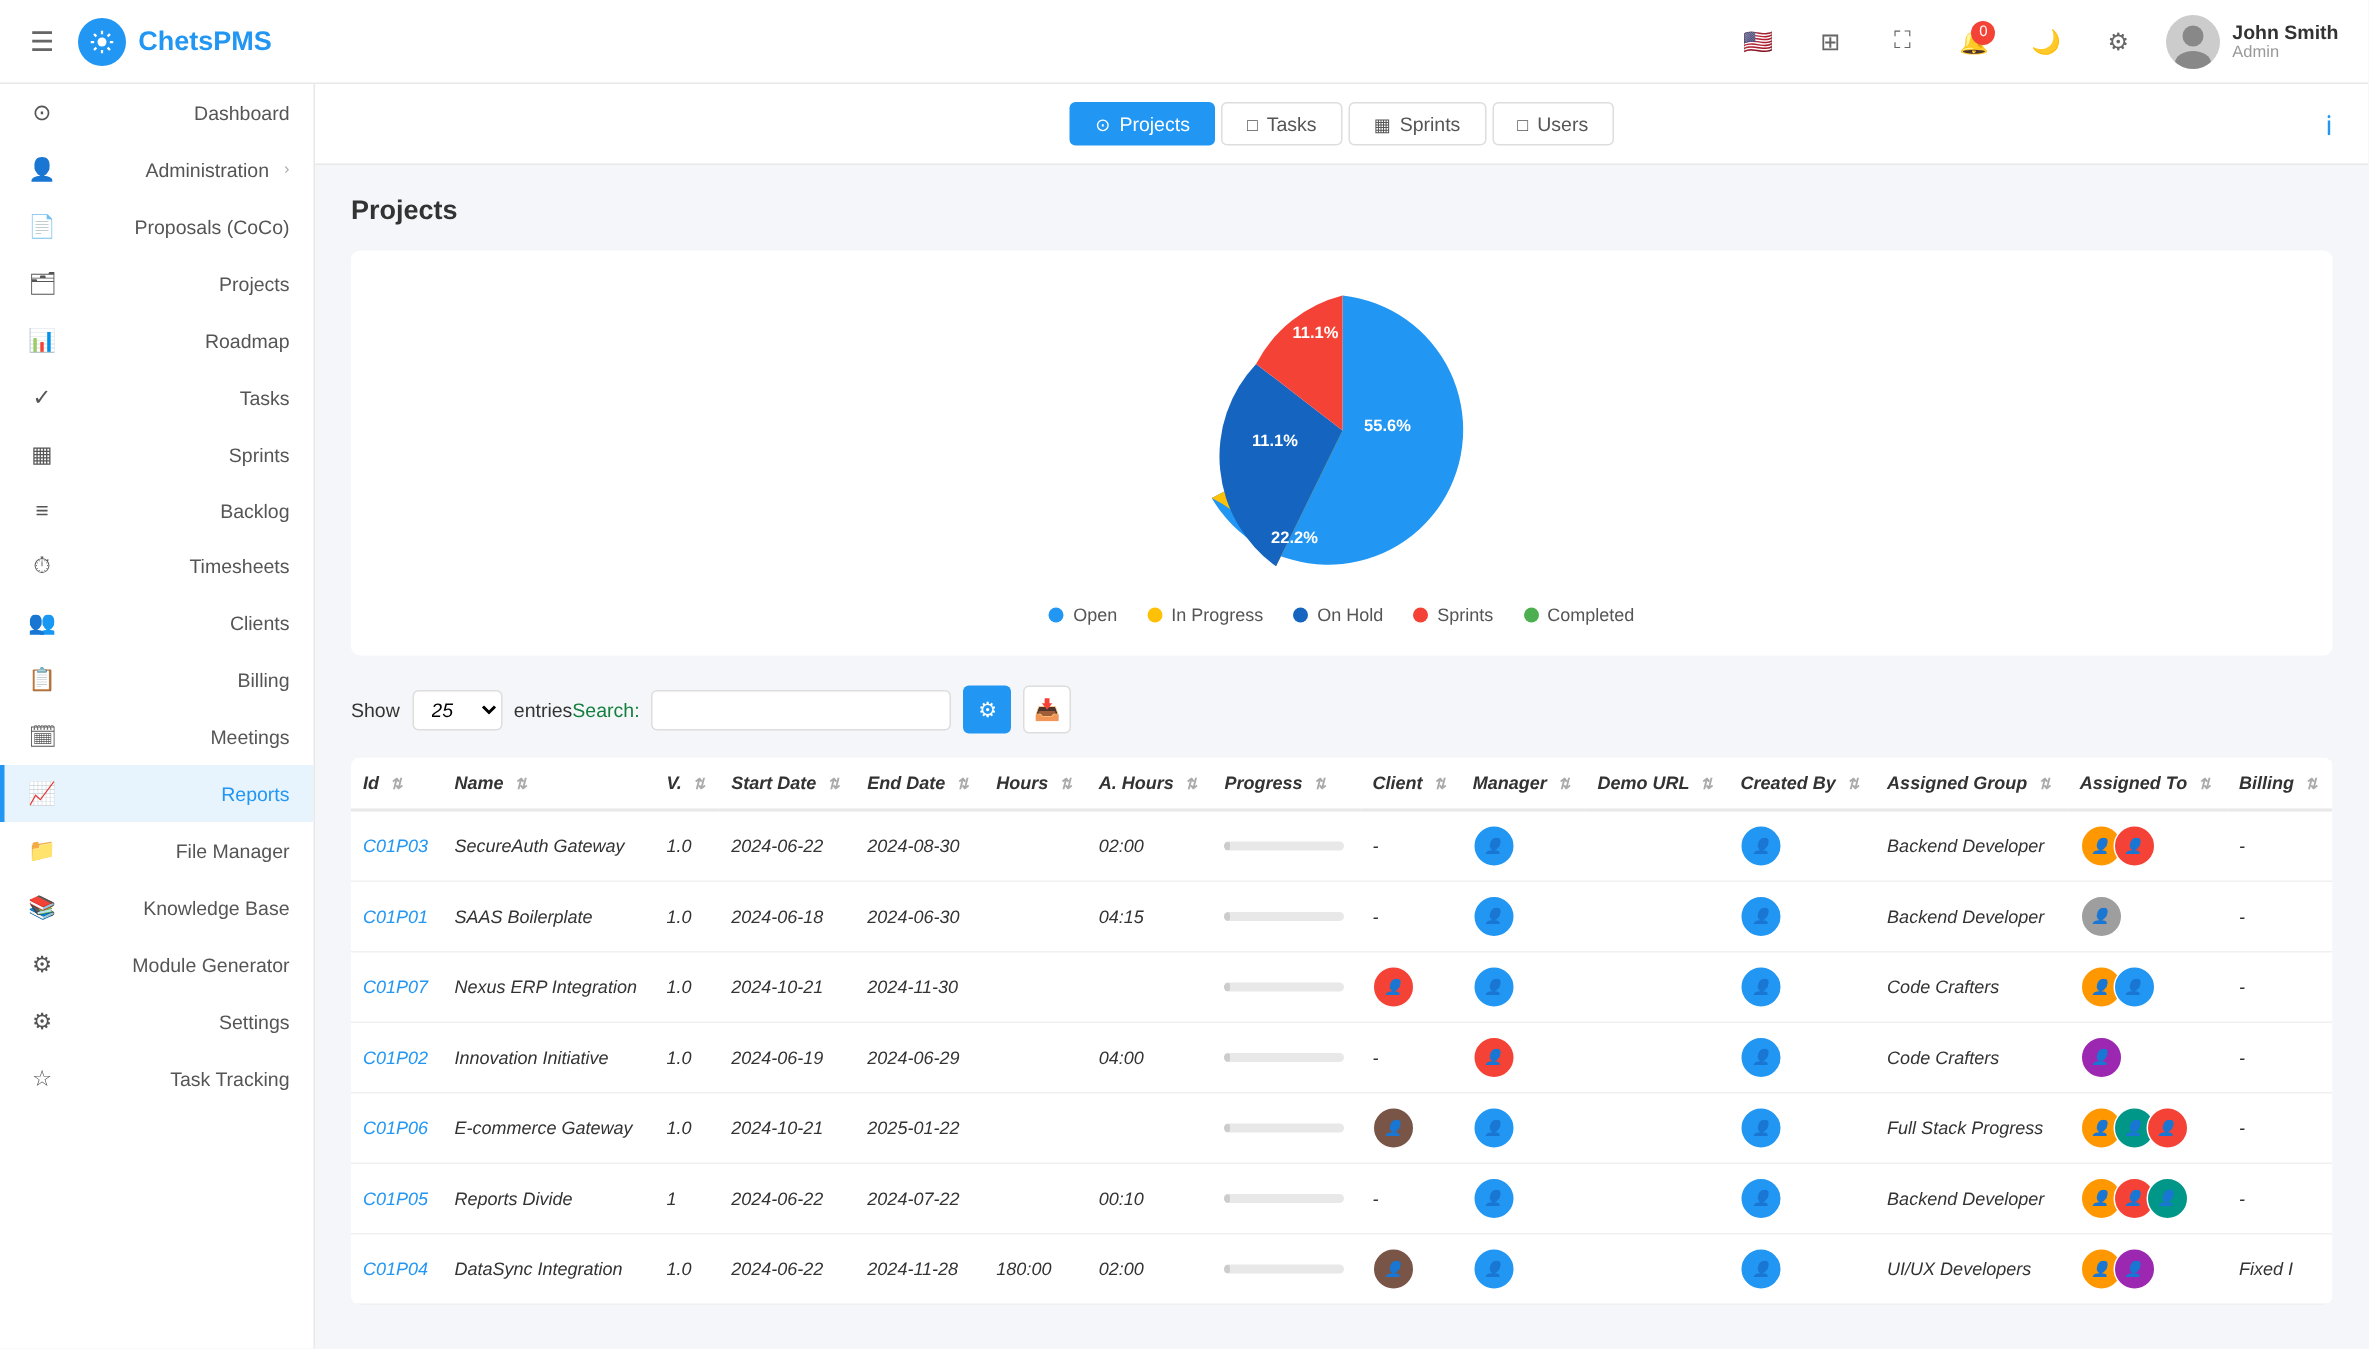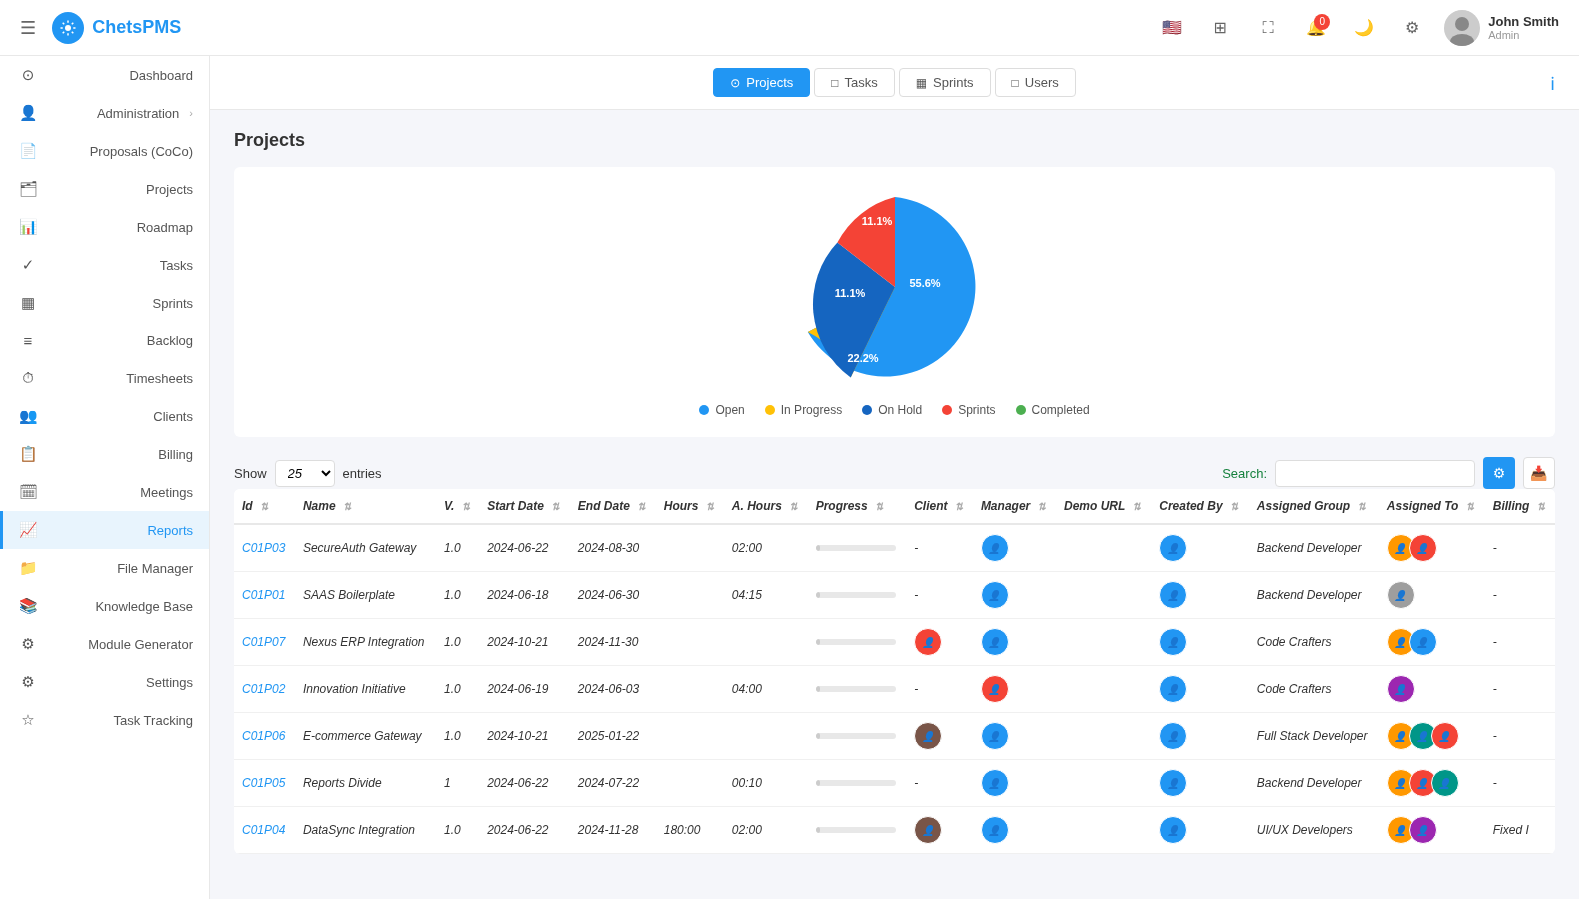--- a/index.html
+++ b/index.html
@@ -53,21 +53,21 @@
     .page-title { font-size: 18px; font-weight: 600; margin-bottom: 16px; color: #333; }
 
     
     .chart-container { background: #fff; border-radius: 6px; padding: 20px; margin-bottom: 20px; display: flex; flex-direction: column; align-items: center; }
     .pie-chart-wrap { width: 200px; height: 200px; position: relative; margin-bottom: 16px; }
     .pie-legend { display: flex; gap: 20px; align-items: center; }
     .legend-item { display: flex; align-items: center; gap: 6px; font-size: 12px; color: #555; }
     .legend-dot { width: 10px; height: 10px; border-radius: 50%; }
 
     
-    .table-controls { display: flex; align-items: center; justify-content: space-between; margin-bottom: 0; }
+    .table-controls { display: flex; align-items: center; margin-bottom: 16px; }
     .show-entries { display: flex; align-items: center; gap: 8px; font-size: 13px; }
     .show-select { border: 1px solid #ddd; border-radius: 4px; padding: 4px 8px; font-size: 13px; background: #fff; cursor: pointer; font-style: italic; }
     .search-box { display: flex; align-items: center; gap: 8px; }
     .search-label { font-size: 13px; color: #15803d; }
     .search-input { border: 1px solid #ddd; border-radius: 4px; padding: 5px 10px; font-size: 13px; width: 200px; }
     .table-btn { width: 32px; height: 32px; border: 1px solid #ddd; border-radius: 4px; background: #fff; cursor: pointer; display: flex; align-items: center; justify-content: center; font-size: 14px; }
     .table-btn.active { background: #2196F3; color: #fff; border-color: #2196F3; }
 
     
     .data-table { width: 100%; border-collapse: collapse; background: #fff; border-radius: 6px; overflow: hidden; font-size: 12px; font-style: italic; }
@@ -399,21 +399,21 @@
                   <div class="avatar-sm av-blue">👤</div>
                 </div>
               </td>
               <td>-</td>
             </tr>
             <tr>
               <td><span class="project-id">C01P02</span></td>
               <td>Innovation Initiative</td>
               <td>1.0</td>
               <td>2024-06-19</td>
-              <td>2024-06-03</td>
+              <td>2024-06-29</td>
               <td></td>
               <td>04:00</td>
               <td>
                   <div class="progress-bar-wrap">
                     <div class="progress-bar-fill"></div>
                   </div>
                 </td>
               <td>-</td>
               <td><div class="avatar-sm av-red" style="display:inline-flex;">👤</div></td>
               <td></td>
@@ -434,21 +434,21 @@
               <td></td>
               <td>
                   <div class="progress-bar-wrap">
                     <div class="progress-bar-fill"></div>
                   </div>
                 </td>
               <td><div class="avatar-sm av-brown" style="display:inline-flex;">👤</div></td>
               <td><div class="avatar-sm av-blue" style="display:inline-flex;">👤</div></td>
               <td></td>
               <td><div class="avatar-sm av-blue" style="display:inline-flex;">👤</div></td>
-              <td>Full Stack Developer</td>
+              <td>Full Stack Progress</td>
               <td>
                 <div class="avatar-group">
                   <div class="avatar-sm av-orange">👤</div>
                   <div class="avatar-sm av-teal">👤</div>
                   <div class="avatar-sm av-red">👤</div>
                 </div>
               </td>
               <td>-</td>
             </tr>
             <tr>

